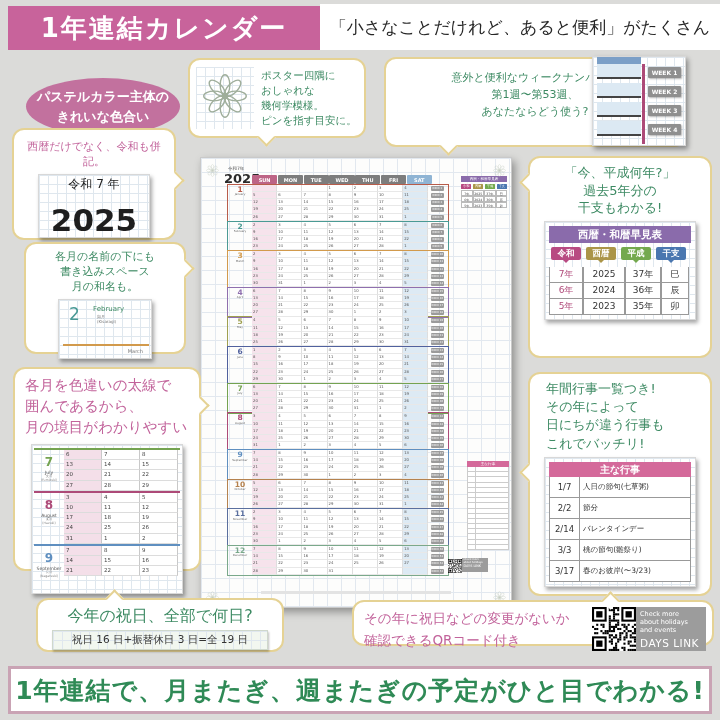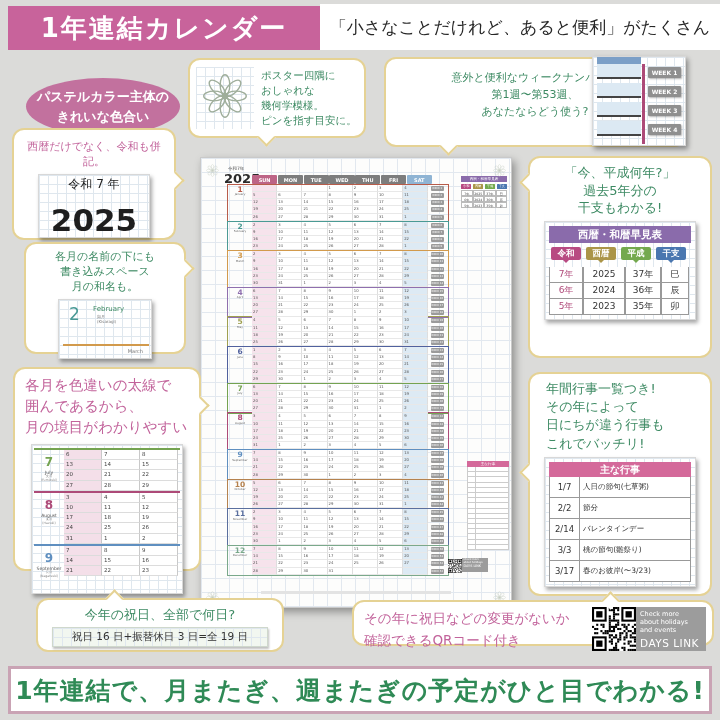--- a/index.html
+++ b/index.html
@@ -1170,21 +1170,21 @@
               <div class="m3-cell">22</div>
               <div class="m3-cell">23</div>
             </div>
           </div>
         </div>
       </div>
   </div>
 
   <div class="co" style="left:36px;top:598px;width:248px;height:54px;">
     <div class="tail u" style="left:70px"></div>
-    <div class="green tc" style="font-size:13px;">今年の祝日、全部で何日?</div>
+    <div class="green tc" style="font-size:16px;">今年の祝日、全部で何日?</div>
     <div class="chip grid-sm">祝日 16 日+振替休日 3 日=全 19 日</div>
   </div>
 
   <div class="co" style="left:188px;top:58px;width:178px;height:80px;display:flex;align-items:center;">
     <div class="tail d" style="left:70px"></div>
     <div class="grid-sm" style="width:58px;height:62px;display:flex;align-items:center;justify-content:center;">
       <span id="flBig"><svg width="46" height="46" viewBox="0 0 40 40" fill="none" stroke="#9fae9b" stroke-width="1.2">
             <ellipse cx="20" cy="10.5" rx="4.2" ry="9" transform="rotate(0 20 20)"></ellipse>
             <ellipse cx="20" cy="10.5" rx="4.2" ry="9" transform="rotate(45 20 20)"></ellipse>
             <ellipse cx="20" cy="10.5" rx="4.2" ry="9" transform="rotate(90 20 20)"></ellipse>

